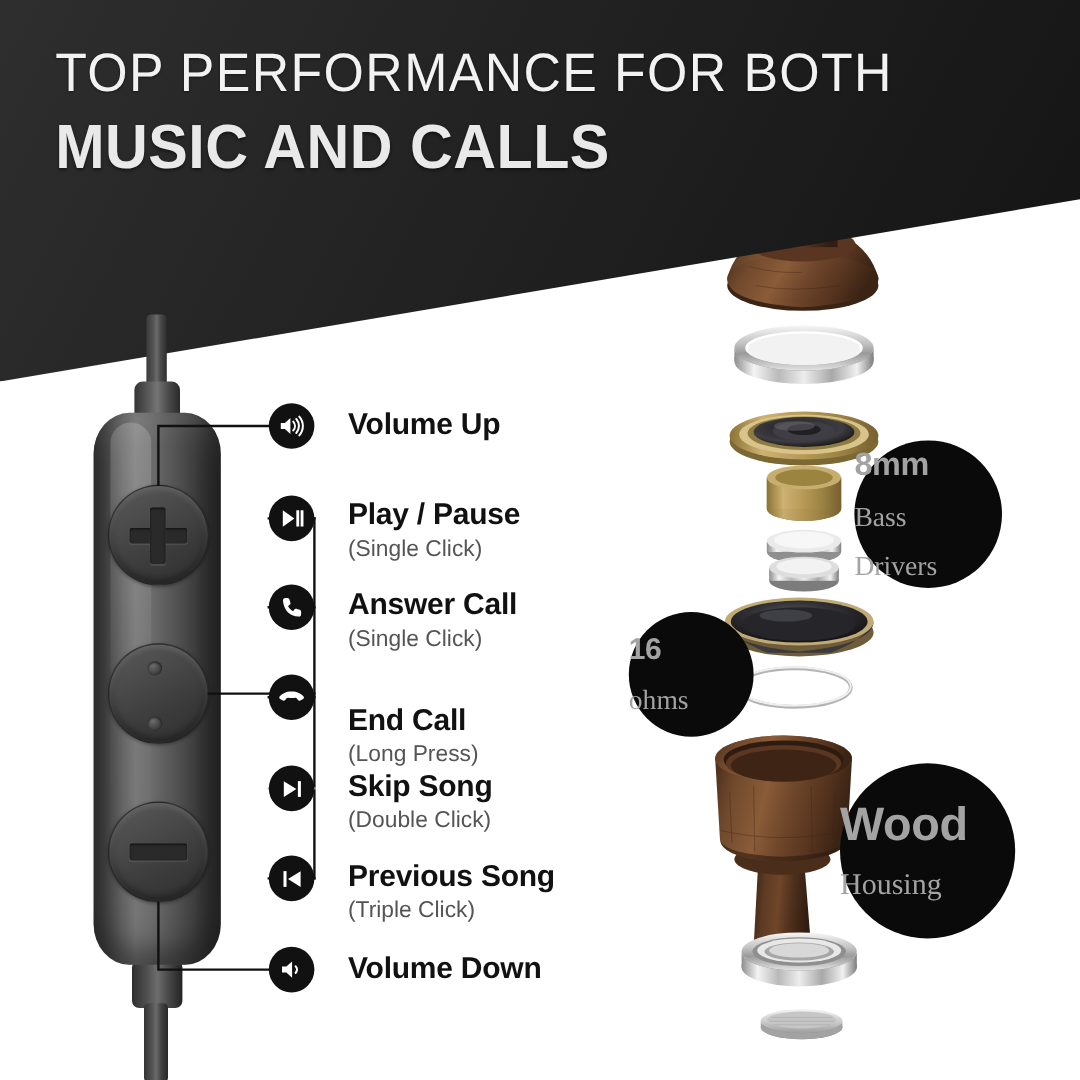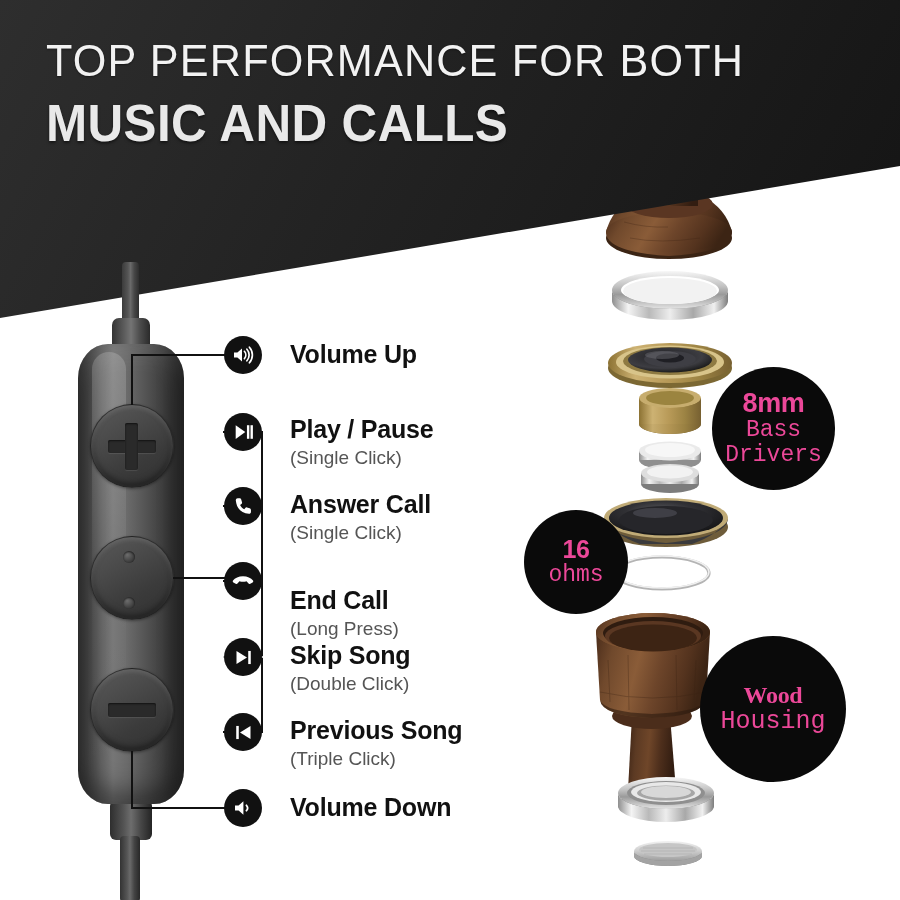--- a/index.html
+++ b/index.html
@@ -198,50 +198,51 @@
   }
 
   
   .parts { position: absolute; left: 0; top: 0; width: 900px; height: 900px; z-index: 4; }
 
   
   .badge {
     position: absolute;
     border-radius: 50%;
     background: #0a0a0a;
-    color: #ec4899;
+    color: #a3a3a3;
     z-index: 14;
     display: flex;
     flex-direction: column;
-    align-items: center;
+    align-items: flex-start;
     justify-content: center;
     text-align: center;
   }
   .badge-strong {
     font-family: "Liberation Sans", sans-serif;
     font-weight: 700;
     letter-spacing: -0.3px;
     line-height: 1.06;
   }
   .badge-light {
-    font-family: Liberation Mono, monospace;
+    font-family: Liberation Serif, serif;
     font-weight: 300;
     line-height: 1.1;
+    margin-top: 16px;
   }
 
   .badge-bass   { left: 712px; top: 367px; width: 123px; height: 123px; }
   .badge-bass .badge-strong { font-size: 27px; }
   .badge-bass .badge-light  { font-size: 23px; }
 
   .badge-ohms   { left: 524px; top: 510px; width: 104px; height: 104px; }
   .badge-ohms .badge-strong { font-size: 25px; }
   .badge-ohms .badge-light  { font-size: 23px; }
 
   .badge-wood   { left: 700px; top: 636px; width: 146px; height: 146px; }
-  .badge-wood .badge-strong { font-size: 24px; font-family: Liberation Serif, serif; }
+  .badge-wood .badge-strong { font-size: 39px; }
   .badge-wood .badge-light  { font-size: 25px; }
 </style>
 </head>
 <body>
 
 <div id="canvas">
 
   <svg class="parts" viewBox="0 0 900 900" width="900" height="900">
     <defs>
       <linearGradient id="chromeG" x1="0" y1="0" x2="1" y2="0">

